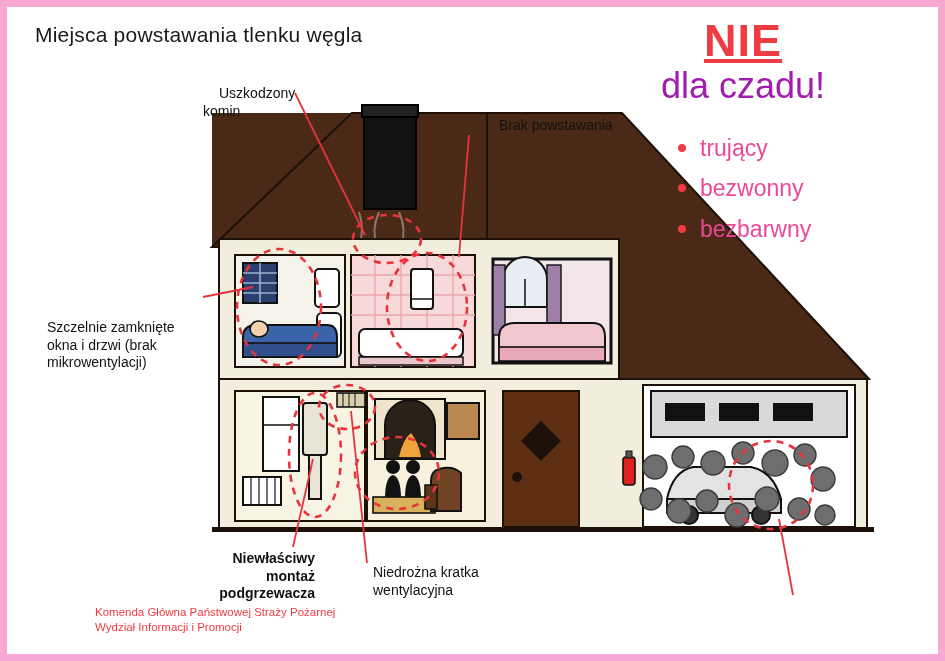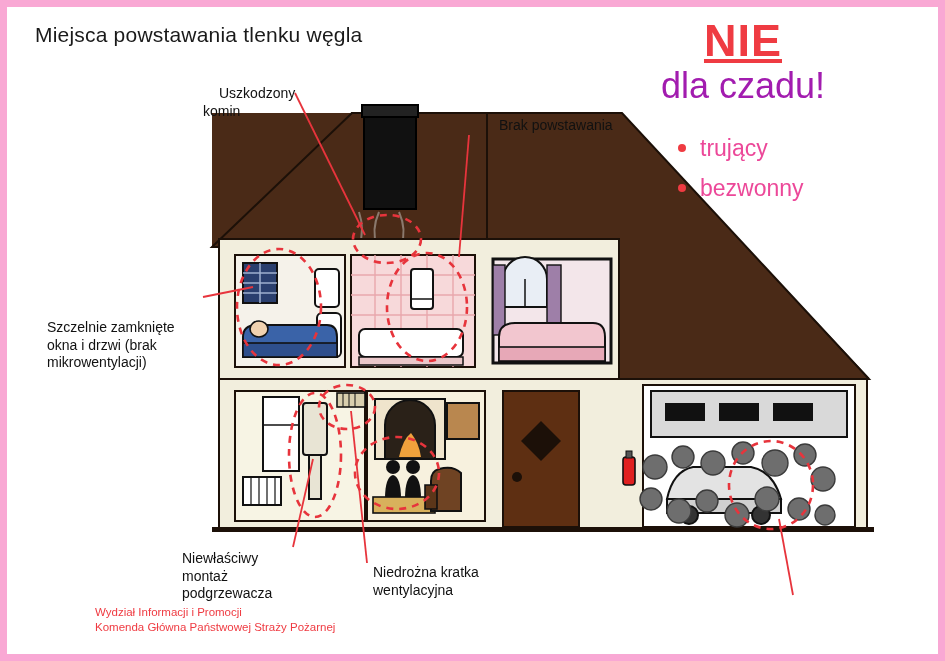--- a/index.html
+++ b/index.html
@@ -99,21 +99,21 @@
   
   .label {
     position: absolute;
     font-size: 14px;
     color: #111;
     line-height: 1.25;
   }
   .lbl-komin   { left: 196px; top: 78px;  width: 120px; }
   .lbl-went    { left: 492px; top: 110px; width: 140px; }
   .lbl-okna    { left: 40px;  top: 300px; width: 160px; margin-top: 12px; }
-  .lbl-podgrz  { left: 175px; top: 543px; width: 125px; text-align: left; }
+  .lbl-podgrz  { left: 183px; top: 543px; width: 125px; text-align: right; font-weight: bold; }
   .lbl-kratka  { left: 366px; top: 557px; width: 140px; }
   .lbl-spaliny { left: 789px; top: 585px; width: 130px; }
 </style>
 </head>
 <body>
 
 <div id="poster">
   <div class="inner">
 
     <div class="title">Miejsca powstawania tlenku węgla</div>
@@ -295,21 +295,22 @@
       <span style="white-space: pre-line;">Niedrożna kratka
 wentylacyjna</span>
     </div>
 
     <div class="nie">NIE</div>
     <div class="dla">dla czadu!</div>
 
     <div class="bullets">
       <div class="b">trujący</div>
       <div class="b">bezwonny</div>
+      <div class="b">bezbarwny</div>
     </div>
 
     <div class="footer">
+      <div>Komenda Główna Państwowej Straży Pożarnej</div>
       <div>Wydział Informacji i Promocji</div>
-      <div>Komenda Główna Państwowej Straży Pożarnej</div>
     </div>
 
   </div>
 </div>
 
 </body></html>

